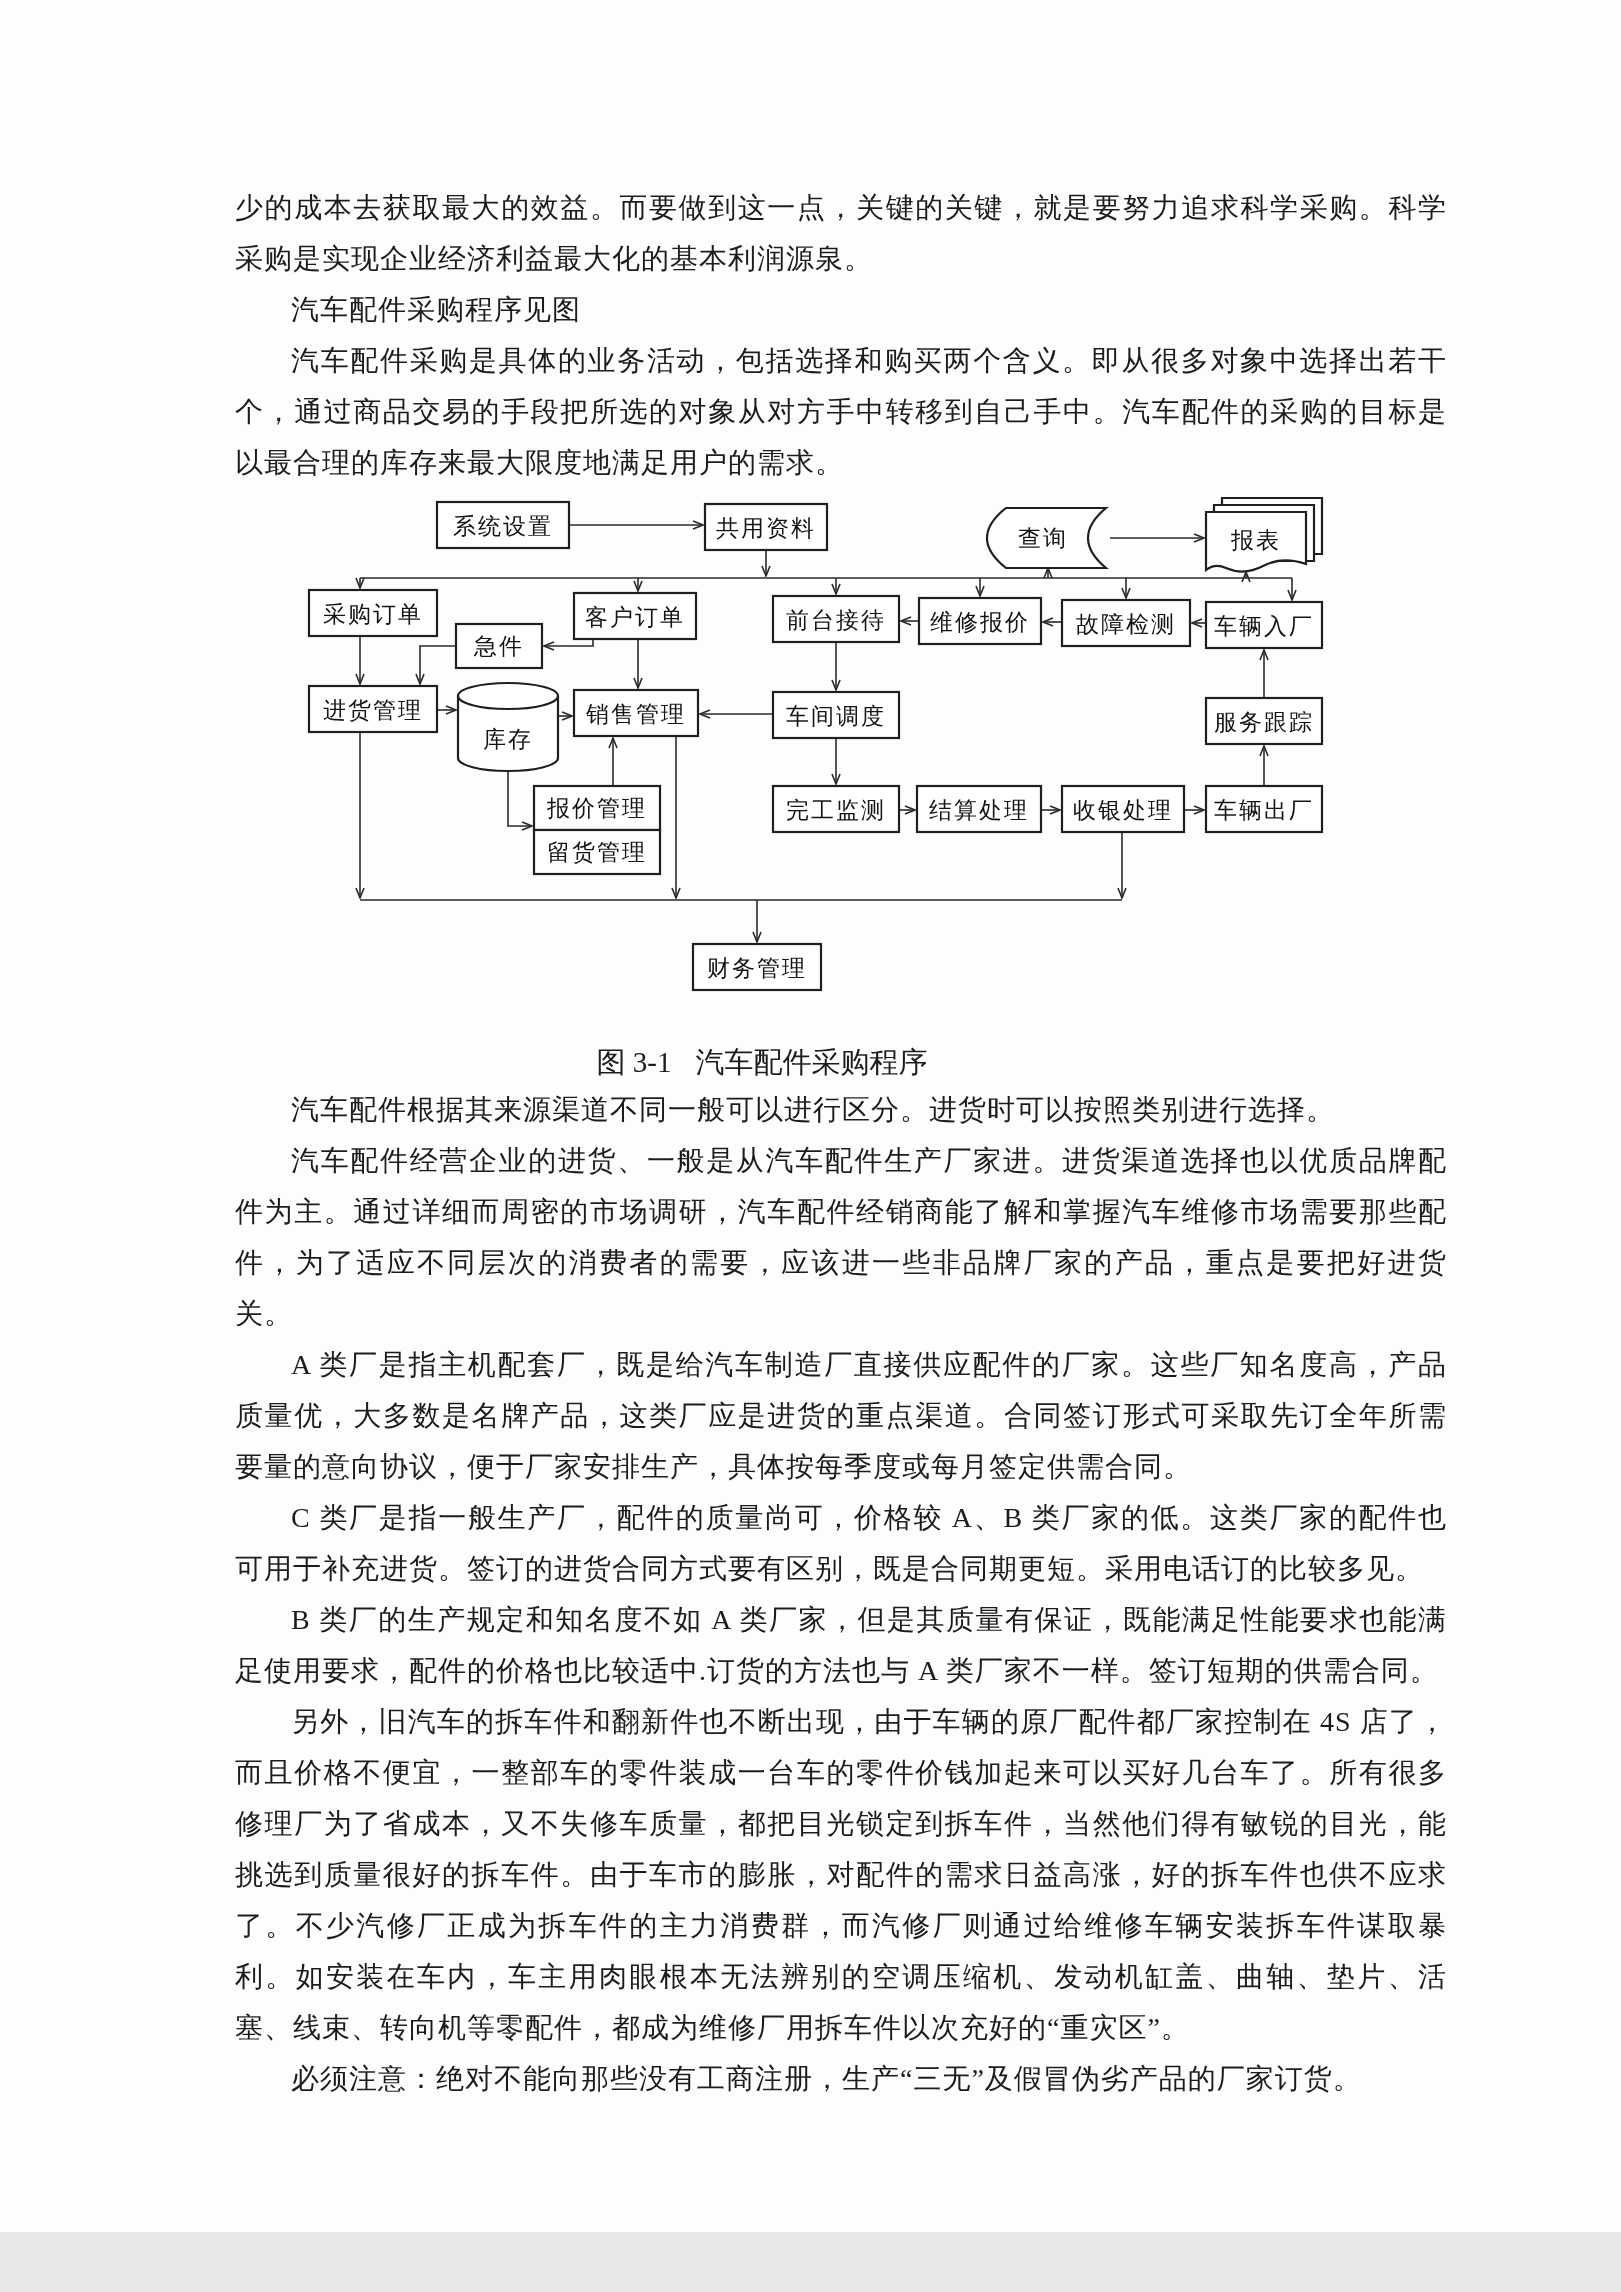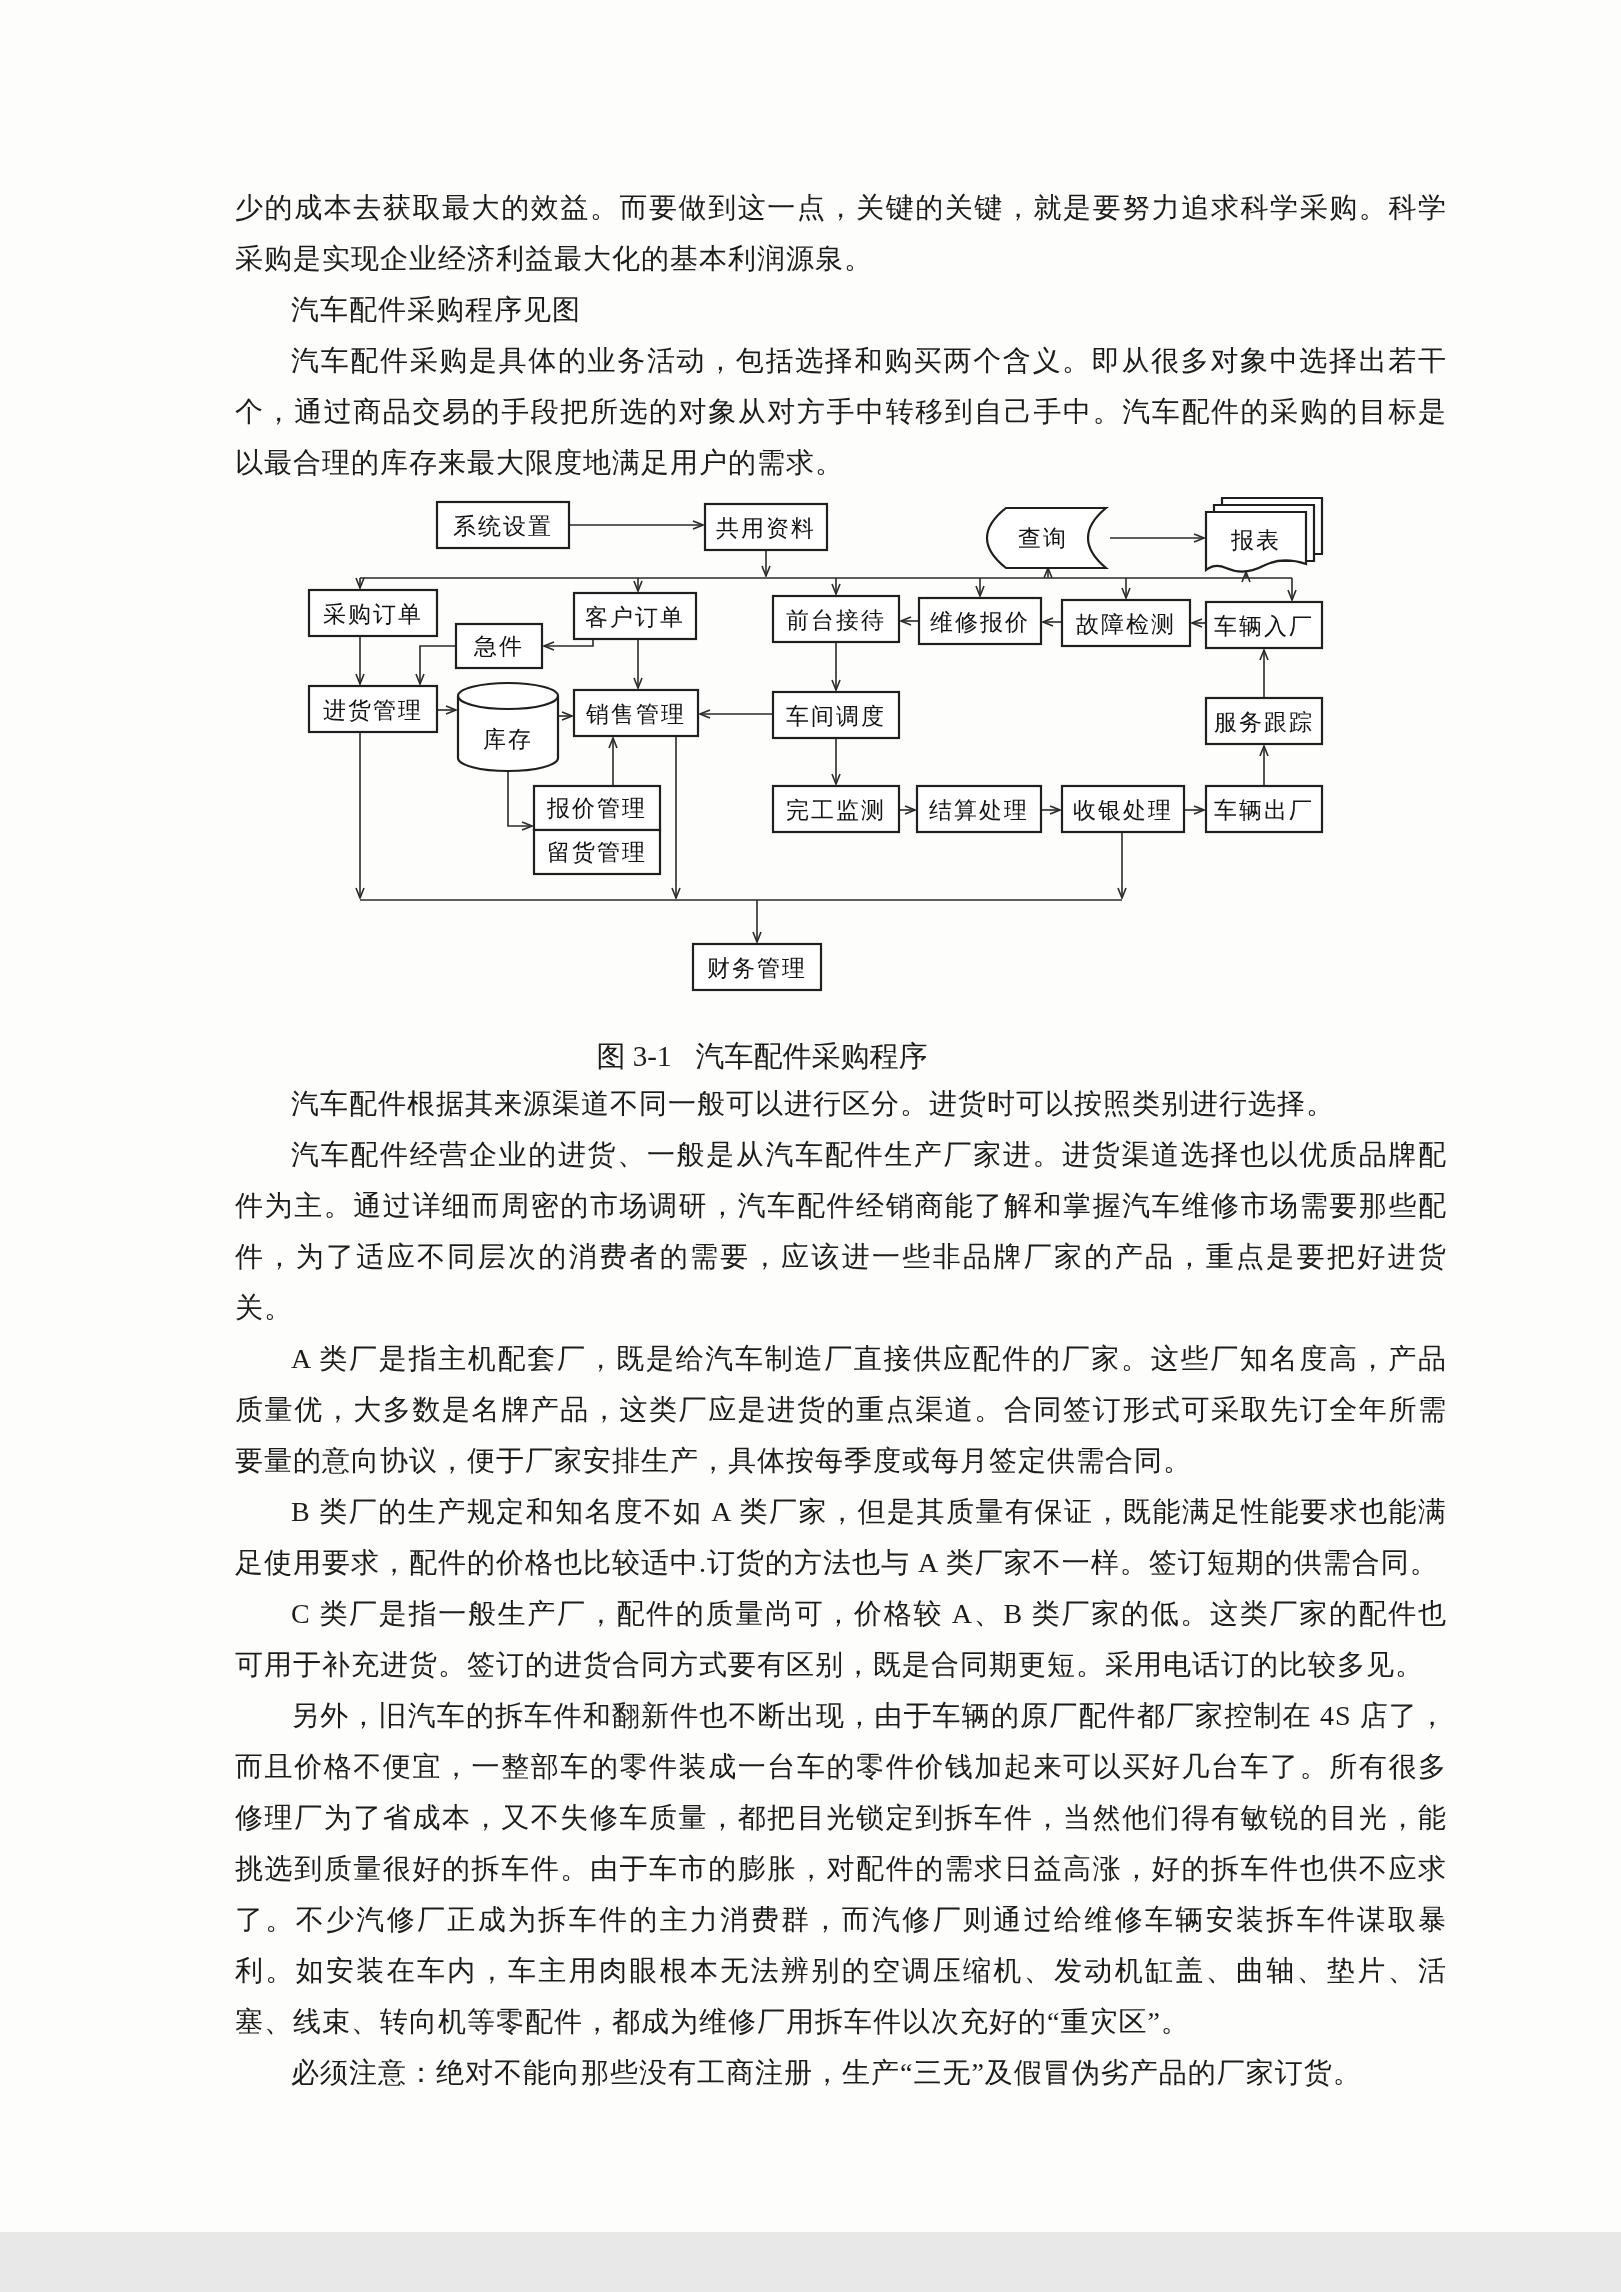--- a/index.html
+++ b/index.html
@@ -28,21 +28,21 @@
   .content p.noindent{text-indent:0;}
   figure{
     margin:-26px 0 0 25px;
     padding:0;
     width:1140px;
   }
   .figure-svg{display:block;}
   figcaption{
     position:relative;
     left:-68px;
-    margin-top:12px;
+    margin-top:18px;
     display:flex;
     justify-content:center;
     gap:24px;
     font-size:29px;
     line-height:44px;
     align-items:center;
   }
   h3.section-heading{
     margin:16px 0 10px 0;
     font-family:"Liberation Sans", sans-serif;
@@ -246,19 +246,19 @@
       <figcaption>
         <span>图 3-1</span>
         <span>汽车配件采购程序</span>
       </figcaption>
     </figure>
 
 
     <p>汽车配件根据其来源渠道不同一般可以进行区分。进货时可以按照类别进行选择。</p>
     <p>汽车配件经营企业的进货、一般是从汽车配件生产厂家进。进货渠道选择也以优质品牌配件为主。通过详细而周密的市场调研，汽车配件经销商能了解和掌握汽车维修市场需要那些配件，为了适应不同层次的消费者的需要，应该进一些非品牌厂家的产品，重点是要把好进货关。</p>
     <p>A 类厂是指主机配套厂，既是给汽车制造厂直接供应配件的厂家。这些厂知名度高，产品质量优，大多数是名牌产品，这类厂应是进货的重点渠道。合同签订形式可采取先订全年所需要量的意向协议，便于厂家安排生产，具体按每季度或每月签定供需合同。</p>
+    <p>C 类厂是指一般生产厂，配件的质量尚可，价格较 A、B 类厂家的低。这类厂家的配件也可用于补充进货。签订的进货合同方式要有区别，既是合同期更短。采用电话订的比较多见。</p>
     <p>B 类厂的生产规定和知名度不如 A 类厂家，但是其质量有保证，既能满足性能要求也能满足使用要求，配件的价格也比较适中.订货的方法也与 A 类厂家不一样。签订短期的供需合同。</p>
-    <p>C 类厂是指一般生产厂，配件的质量尚可，价格较 A、B 类厂家的低。这类厂家的配件也可用于补充进货。签订的进货合同方式要有区别，既是合同期更短。采用电话订的比较多见。</p>
     <p>另外，旧汽车的拆车件和翻新件也不断出现，由于车辆的原厂配件都厂家控制在 4S 店了，而且价格不便宜，一整部车的零件装成一台车的零件价钱加起来可以买好几台车了。所有很多修理厂为了省成本，又不失修车质量，都把目光锁定到拆车件，当然他们得有敏锐的目光，能挑选到质量很好的拆车件。由于车市的膨胀，对配件的需求日益高涨，好的拆车件也供不应求了。不少汽修厂正成为拆车件的主力消费群，而汽修厂则通过给维修车辆安装拆车件谋取暴利。如安装在车内，车主用肉眼根本无法辨别的空调压缩机、发动机缸盖、曲轴、垫片、活塞、线束、转向机等零配件，都成为维修厂用拆车件以次充好的“重灾区”。</p>
     <p>必须注意：绝对不能向那些没有工商注册，生产“三无”及假冒伪劣产品的厂家订货。</p>
   </div>
 
 </div>
 
 </body></html>

